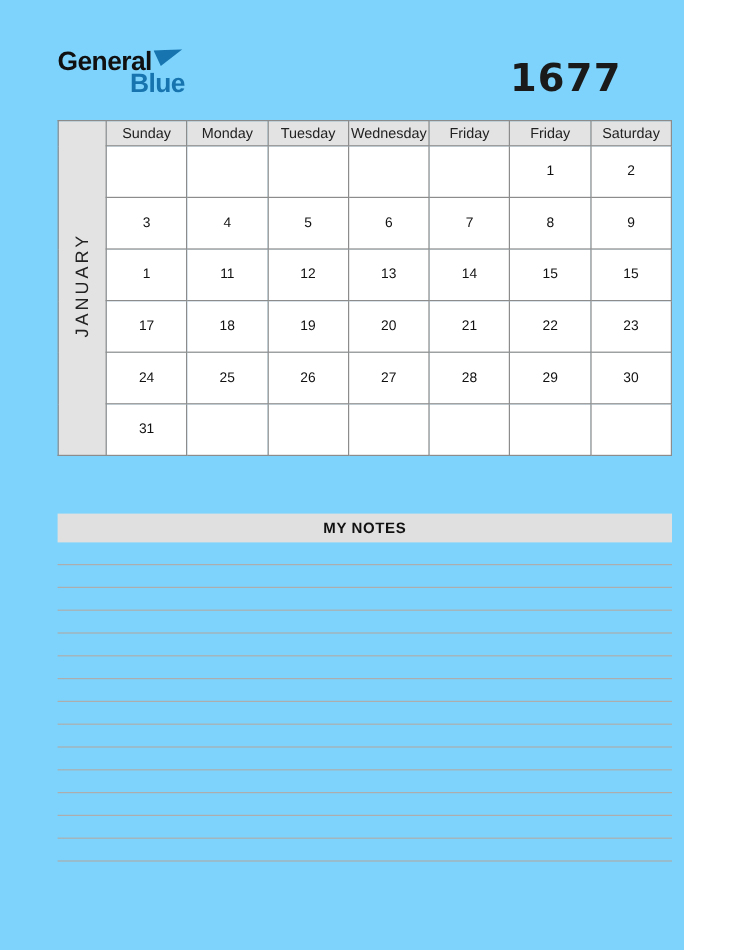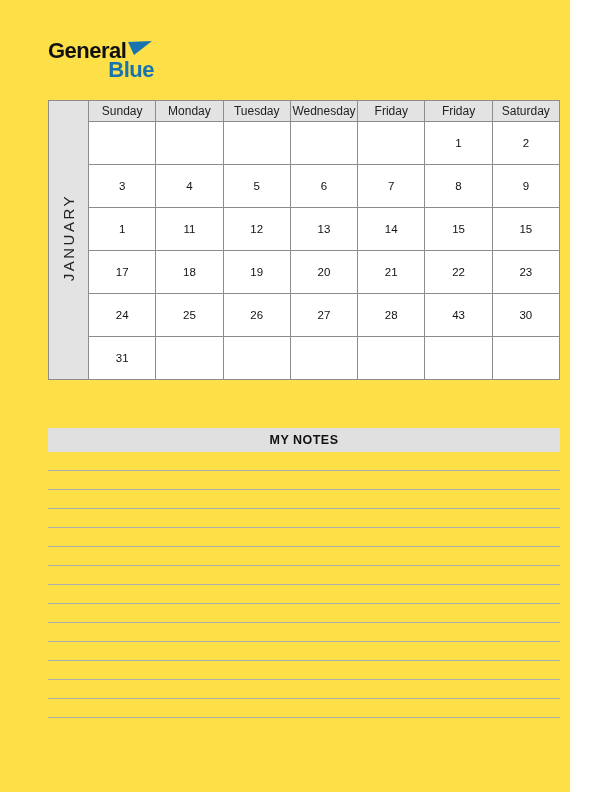--- a/index.html
+++ b/index.html
@@ -5,21 +5,21 @@
     * { margin: 0; padding: 0; box-sizing: border-box; }
     html, body { background: #ffffff; }
     body {
       width: 612px; height: 792px;
       font-family: "Liberation Sans", sans-serif;
       color: #111;
     }
     .page {
       position: relative;
       width: 570px; height: 792px;
-      background: #fde047;
+      background: #7dd3fc;
       overflow: hidden;
     }
 
     
     .logo { position: absolute; left: 48px; top: 38px; width: 110px; }
     .logo-top { display: flex; align-items: flex-start; }
     .logo-general {
       font-size: 22px; font-weight: 700; color: #101010; letter-spacing: -0.5px;
     }
     .logo-flag { margin-left: 2px; margin-top: 3px; flex: none; }
@@ -80,20 +80,21 @@
       <span class="logo-general">General</span>
       <svg class="logo-flag" width="24" height="15" viewBox="0 0 24 15" aria-hidden="true">
         <polygon points="0,1 24,0 6,14" fill="#1774ae"></polygon>
       </svg>
     </div>
     <div class="logo-bottom">
       <span class="logo-blue">Blue</span>
     </div>
   </div>
 
+  <div class="year">1677</div>
 
   <table class="calendar-table">
     <tbody id="calendar-body">
       <tr>
         <th class="month-cell" rowspan="7">
           <span class="month-label">JANUARY</span>
         </th>
         <th class="day-header">Sunday</th>
         <th class="day-header">Monday</th>
         <th class="day-header">Tuesday</th>
@@ -138,21 +139,21 @@
           <td class="day-cell">21</td>
           <td class="day-cell">22</td>
           <td class="day-cell">23</td>
         </tr>
         <tr>
           <td class="day-cell">24</td>
           <td class="day-cell">25</td>
           <td class="day-cell">26</td>
           <td class="day-cell">27</td>
           <td class="day-cell">28</td>
-          <td class="day-cell">43</td>
+          <td class="day-cell">29</td>
           <td class="day-cell">30</td>
         </tr>
         <tr>
           <td class="day-cell">31</td>
           <td class="day-cell"></td>
           <td class="day-cell"></td>
           <td class="day-cell"></td>
           <td class="day-cell"></td>
           <td class="day-cell"></td>
           <td class="day-cell"></td>

